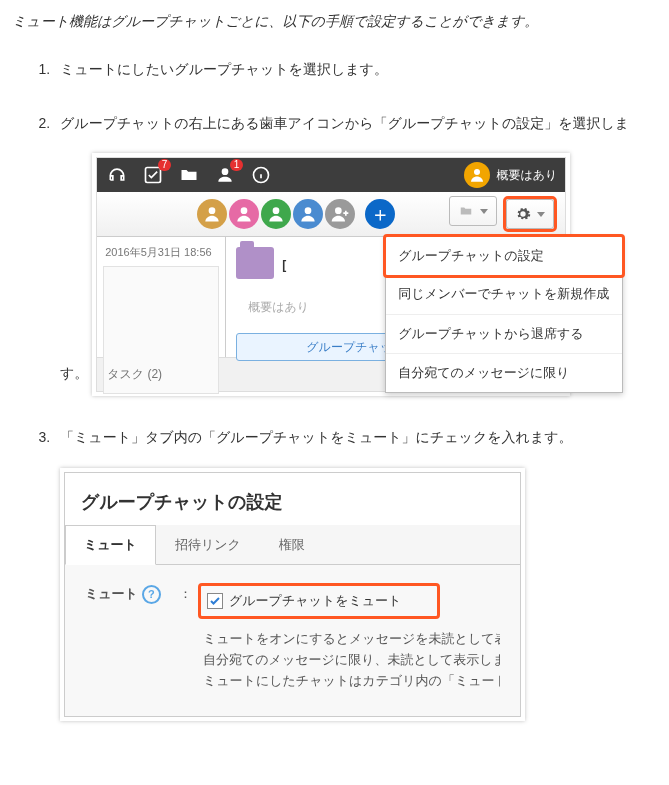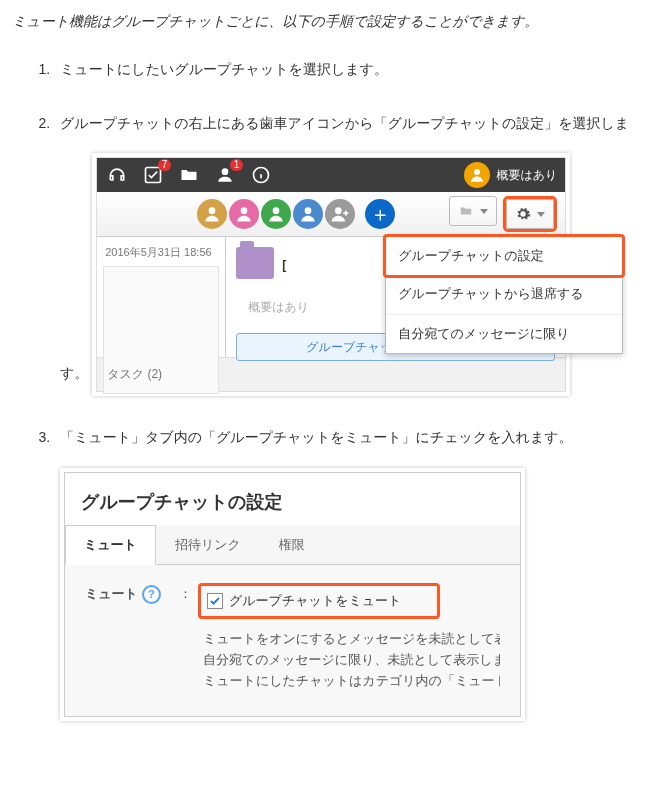--- a/index.html
+++ b/index.html
@@ -195,20 +195,21 @@
                   </svg>
               </div>
             </div>
           </div>
           <div class="tasks">タスク (2)</div>
 
           <div class="dropdown">
             <div class="dd-hi">
               <div class="dd-item">グループチャットの設定</div>
             </div>
+            <div class="dd-item">同じメンバーでチャットを新規作成</div>
             <div class="dd-item">グループチャットから退席する</div>
             <div class="dd-item">自分宛てのメッセージに限り</div>
           </div>
 
         </div>
       </div>
     </li>
 
     <li>
       <span>「ミュート」タブ内の「グループチャットをミュート」にチェックを入れます。</span>

